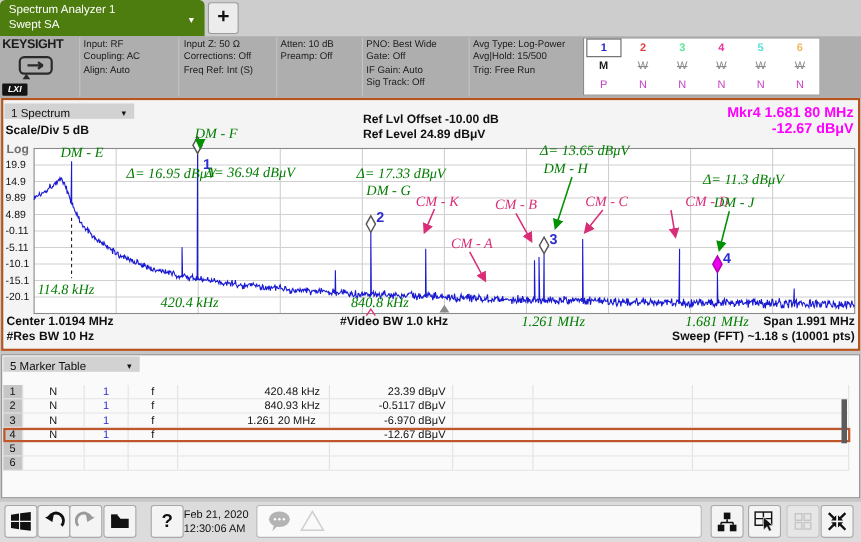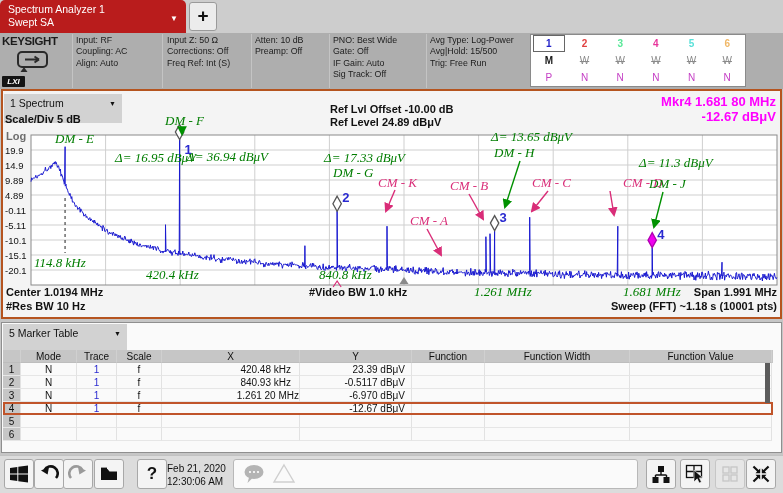--- a/index.html
+++ b/index.html
@@ -3,21 +3,21 @@
 <meta charset="utf-8">
 <style>
   *{box-sizing:border-box}
   html,body{margin:0;padding:0}
   body{width:783px;height:493px;background:#c6c6c6;font-family:"Liberation Sans",sans-serif;
        position:relative;overflow:hidden;color:#111}
   .abs{position:absolute}
 
   
   #tabbar{left:0;top:0;width:783px;height:33px;background:#cdcdcd}
-  #meas-tab{left:0;top:0;width:186px;height:33px;background:#b91c1c;border-radius:5px 5px 0 0;
+  #meas-tab{left:0;top:0;width:186px;height:33px;background:#4d7c0f;border-radius:5px 5px 0 0;
             color:#fff;padding:3px 8px;font-size:10.5px;line-height:13px;cursor:pointer}
   #meas-tab .caret{position:absolute;right:8px;top:12px;font-size:8px;color:#fff}
   #add-tab{left:189px;top:2px;width:28px;height:29px;background:#ececec;border:1px solid #9a9a9a;
            border-radius:3px;font-size:19px;font-weight:bold;text-align:center;line-height:25px}
 
   
   #syshdr{left:0;top:33px;width:783px;height:56px;background:#aeaeae;font-size:8.8px;color:#1c1c1c}
   .syscol{position:absolute;top:2px;line-height:11.4px;white-space:nowrap}
   .sep{position:absolute;top:1px;width:1px;height:54px;background:#c4c4c4}
   #brand{left:2px;top:2px;width:64px;font-size:11.5px;font-weight:bold;letter-spacing:-0.4px}
@@ -28,21 +28,21 @@
   .leg-col{flex:1;text-align:center;font-size:10px;cursor:pointer}
   .leg-num{height:17px;line-height:16px;font-weight:bold;border:1px solid transparent;margin:0 2px}
   .leg-num.sel{border-color:#666}
   .leg-r2,.leg-r3{height:17px;line-height:17px}
   .leg-strike{text-decoration:line-through;color:#8a8a8a}
   .leg-n{color:#c43cc4}
   .leg-m{color:#1a1a1a;font-weight:bold}
 
   
   #specwin{left:1px;top:89px;width:781px;height:230px;background:#f4f4f4;border:2px solid #b5541f}
-  .dropdown{position:absolute;background:#d2d2d2;font-size:10.5px;line-height:19px;height:29px;
+  .dropdown{position:absolute;background:#d2d2d2;font-size:10.5px;line-height:19px;height:14px;
             padding:0 6px;color:#111;cursor:pointer}
   .dropdown .dcaret{position:absolute;right:6px;top:0;font-size:7px}
   #spec-dd{left:1px;top:3px;width:118px}
   #scalediv{left:2px;top:22px;font-size:11px;font-weight:bold}
   #loglbl{left:3px;top:39px;font-size:11px;font-weight:bold;color:#6e6e6e}
   .ylab{position:absolute;width:26px;text-align:left;left:2px;font-size:9.5px;height:11px;line-height:11px}
   #refoff{left:327px;top:12px;font-size:11px;font-weight:bold}
   #reflev{left:327px;top:25px;font-size:11px;font-weight:bold}
   #mkrro{right:4px;top:3px;text-align:right;color:#ff00ff;font-size:13px;font-weight:bold;line-height:15px}
   .foot{position:absolute;font-size:11px;font-weight:bold;white-space:nowrap}
@@ -215,21 +215,21 @@
       <line x1="660" y1="101" x2="651" y2="136" stroke="#009100" stroke-width="1.4" marker-end="url(#ah-g)"></line>
     </svg>
   <div id="anno-layer">
       <div class="mklbl" style="left: 181.593px; top: 50.5px;">1</div>
       <div class="mklbl" style="left: 339.13px; top: 99.2051px;">2</div>
       <div class="mklbl" style="left: 496.599px; top: 118.58px;">3</div>
       <div class="mklbl" style="left: 654.192px; top: 135.68px;">4</div>
       <div class="anno green" style="left: 52px; top: 40px;">DM - E</div>
       <div class="anno green" style="left: 64px; top: 59px; margin-left: 48px;">Δ= 16.95 dBμV</div>
       <div class="anno green" style="left: 31px; top: 164px;">114.8 kHz</div>
-      <div class="anno green" style="left: 162px; top: 22px;">DM - F</div>
+      <div class="anno green" style="left: 174px; top: 22px;">DM - F</div>
       <div class="anno green" style="left: 184px; top: 58px;">Δ= 36.94 dBμV</div>
       <div class="anno green" style="left: 143px; top: 176px;">420.4 kHz</div>
       <div class="anno green" style="left: 321px; top: 59px;">Δ= 17.33 dBμV</div>
       <div class="anno green" style="left: 330px; top: 74px;">DM - G</div>
       <div class="anno green" style="left: 316px; top: 176px;">840.8 kHz</div>
       <div class="anno pink" style="left: 375px; top: 84px;">CM - K</div>
       <div class="anno pink" style="left: 407px; top: 122px;">CM - A</div>
       <div class="anno pink" style="left: 447px; top: 87px;">CM - B</div>
       <div class="anno green" style="left: 488px; top: 38px;">Δ= 13.65 dBμV</div>
       <div class="anno green" style="left: 491px; top: 54px;">DM - H</div>
@@ -270,31 +270,20 @@
   <div class="foot" style="right:3px;top:195px">Span 1.991 MHz</div>
   <div class="foot" style="right:3px;top:209px">Sweep (FFT) ~1.18 s (10001 pts)</div>
 </div>
 
 <div class="abs" id="mkrwin">
   <div class="dropdown" id="mkr-dd">
     <span>5 Marker Table</span>
     <span class="dcaret">▼</span>
   </div>
   <div id="mtable">
-      <div class="mrow hdr">
-        <div class="mcell" style="width: 18px;"></div>
-        <div class="mcell" style="width: 56px;">Mode</div>
-        <div class="mcell" style="width: 40px;">Trace</div>
-        <div class="mcell" style="width: 45px;">Scale</div>
-        <div class="mcell" style="width: 138px;">X</div>
-        <div class="mcell" style="width: 112px;">Y</div>
-        <div class="mcell" style="width: 73px;">Function</div>
-        <div class="mcell" style="width: 145px;">Function Width</div>
-        <div class="mcell" style="width: 142px;">Function Value</div>
-      </div>
       <div class="mrow">
         <div class="mcell numc" style="width: 18px;">1</div>
         <div class="mcell c" style="width: 56px;">N</div>
         <div class="mcell c trc" style="width: 40px;">1</div>
         <div class="mcell c" style="width: 45px;">f</div>
         <div class="mcell r" style="width: 138px; padding-right: 8px;">420.48 kHz</div>
         <div class="mcell r" style="width: 112px; padding-right: 6px;">23.39 dBμV</div>
         <div class="mcell c" style="width: 73px;"></div>
         <div class="mcell c" style="width: 145px;"></div>
         <div class="mcell c" style="width: 142px;"></div>
@@ -308,21 +297,21 @@
         <div class="mcell r" style="width: 112px; padding-right: 6px;">-0.5117 dBμV</div>
         <div class="mcell c" style="width: 73px;"></div>
         <div class="mcell c" style="width: 145px;"></div>
         <div class="mcell c" style="width: 142px;"></div>
       </div>
       <div class="mrow">
         <div class="mcell numc" style="width: 18px;">3</div>
         <div class="mcell c" style="width: 56px;">N</div>
         <div class="mcell c trc" style="width: 40px;">1</div>
         <div class="mcell c" style="width: 45px;">f</div>
-        <div class="mcell r" style="width: 138px; padding-right: 0;">1.261 20 MHz</div>
+        <div class="mcell r" style="width: 138px; padding-right: 12px;">1.261 20 MHz</div>
         <div class="mcell r" style="width: 112px; padding-right: 6px;">-6.970 dBμV</div>
         <div class="mcell c" style="width: 73px;"></div>
         <div class="mcell c" style="width: 145px;"></div>
         <div class="mcell c" style="width: 142px;"></div>
       </div>
       <div class="mrow hl">
         <div class="mcell numc" style="width: 18px;">4</div>
         <div class="mcell c" style="width: 56px;">N</div>
         <div class="mcell c trc" style="width: 40px;">1</div>
         <div class="mcell c" style="width: 45px;">f</div>

